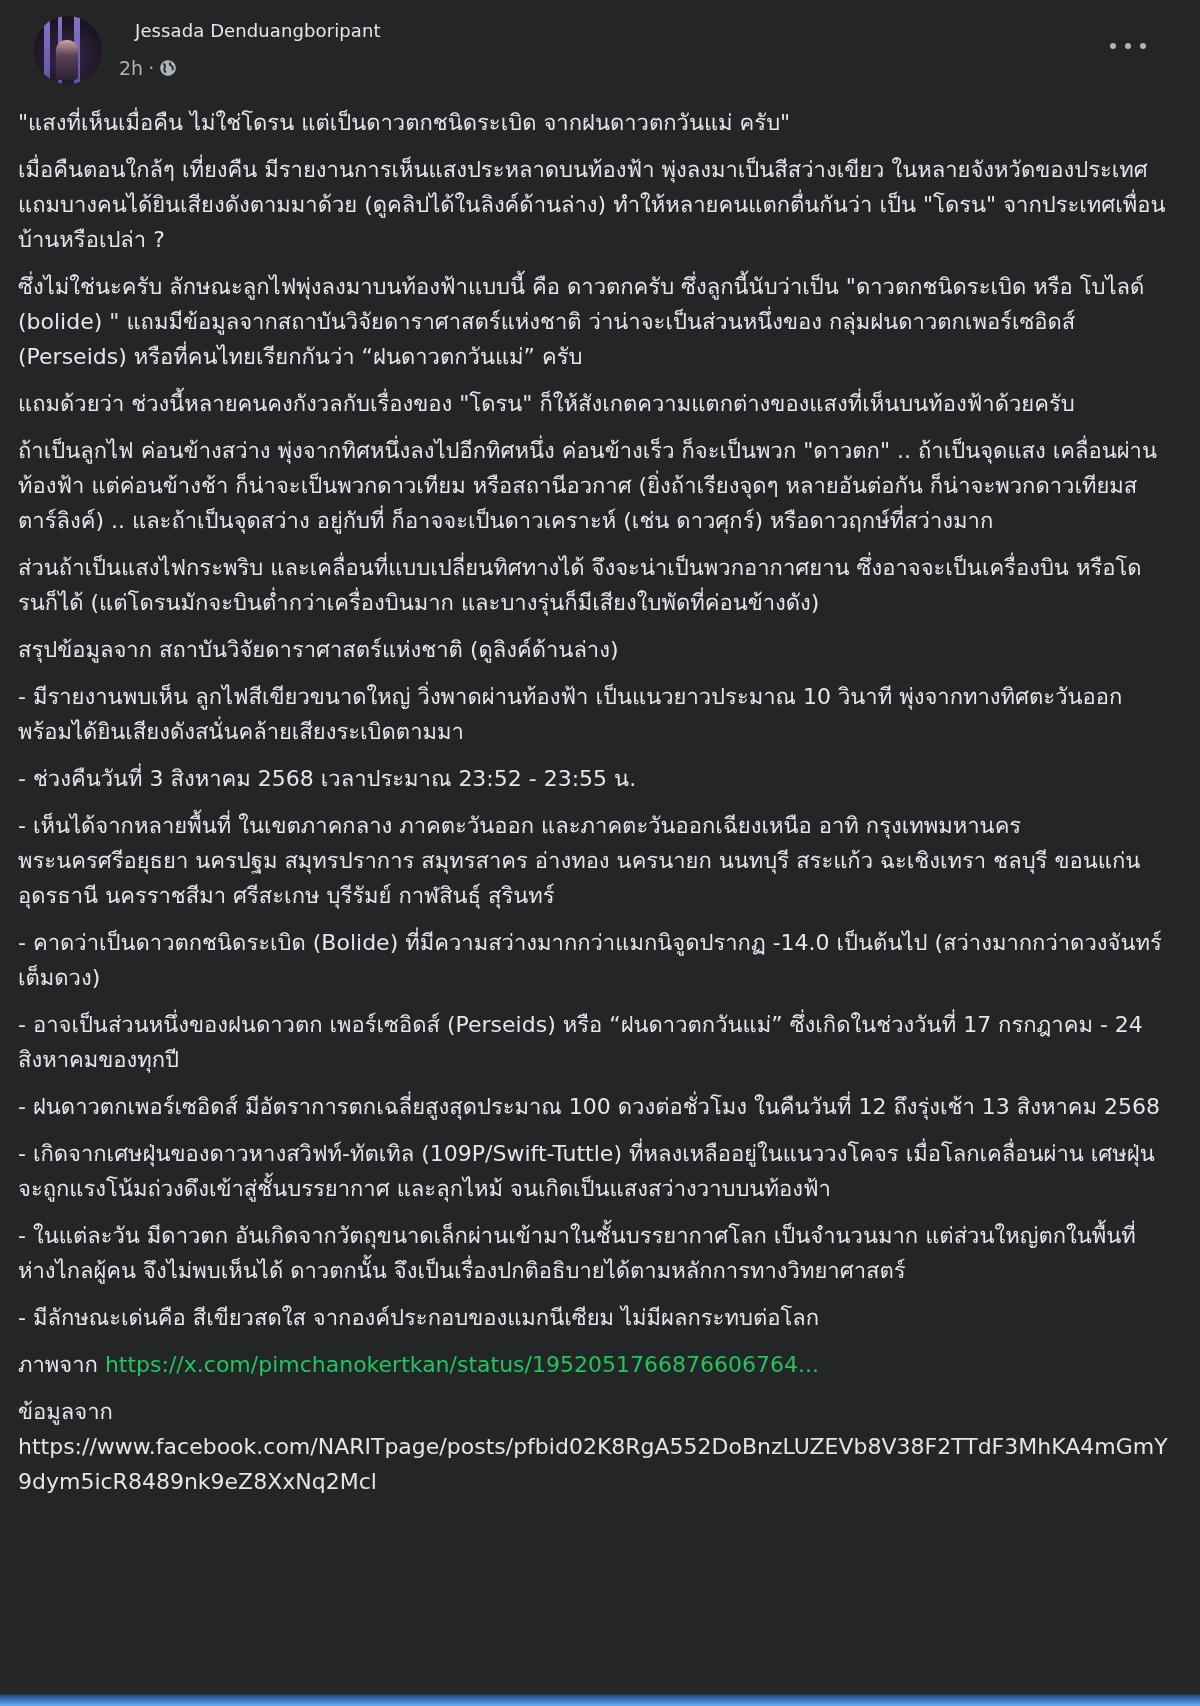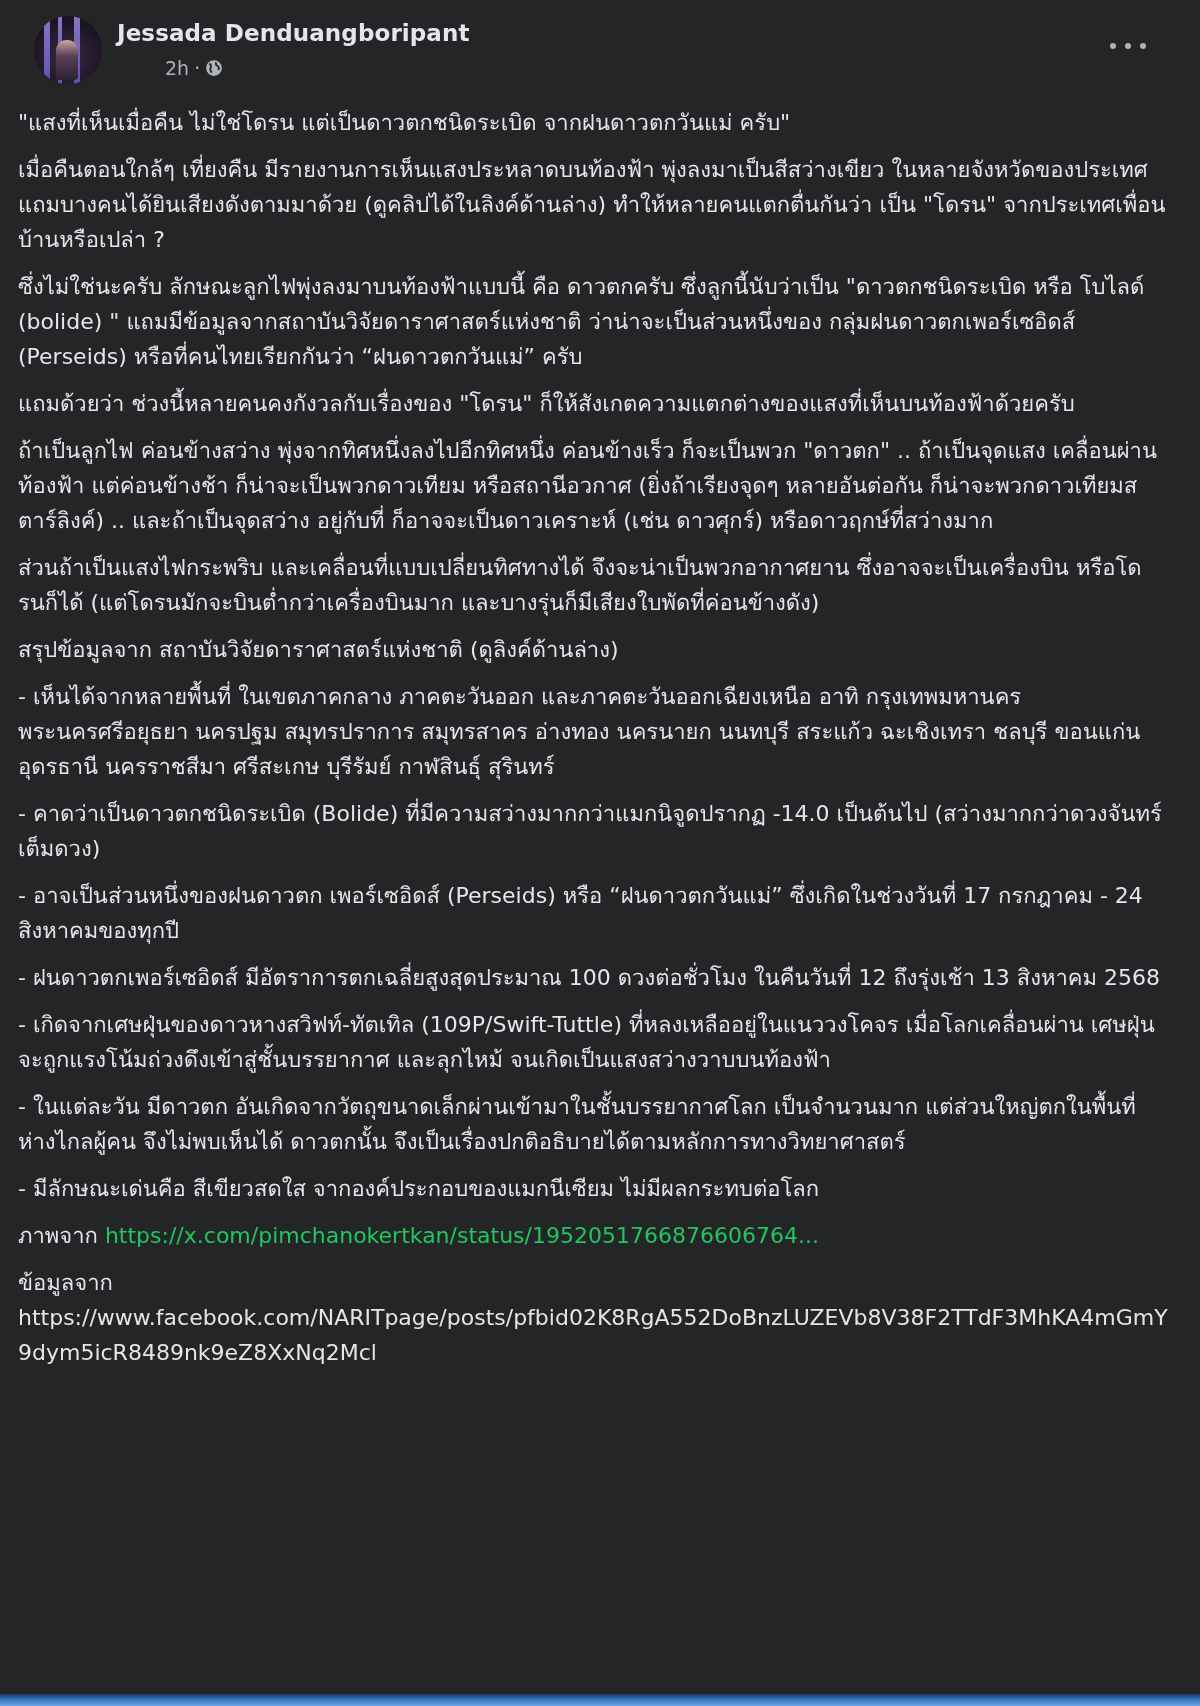--- a/index.html
+++ b/index.html
@@ -45,35 +45,34 @@
     }
     .avatar .figure {
       position: absolute;
       left: 22px; top: 24px;
       width: 22px; height: 40px;
       border-radius: 10px 10px 4px 4px;
       background: linear-gradient(180deg, #c9a7a0 0%, #5a3f55 40%, #2b2233 100%);
     }
     .author {
       position: absolute;
-      left: 99px; top: 20px;
-      font-size: 23px;
-      font-weight: bold;
+      left: 117px; top: 20px;
+      font-size: 18px;
+      font-weight: normal;
       color: #e4e6eb;
       letter-spacing: 0.1px;
     }
     .meta {
       position: absolute;
       left: 101px; top: 57px;
       font-size: 19px;
       color: #b0b3b8;
       display: flex;
       align-items: center;
       gap: 5px;
-      margin-left: 46px;
     }
     .globe {
       width: 18px; height: 18px;
       display: inline-block;
     }
     .more {
       position: absolute;
       right: 36px; top: 36px;
       width: 36px; height: 20px;
       display: flex; align-items: center; justify-content: space-between;
@@ -141,20 +140,22 @@
   </div>
 
   <div class="content">
     <p class="title-line">"แสงที่เห็นเมื่อคืน ไม่ใช่โดรน แต่เป็นดาวตกชนิดระเบิด จากฝนดาวตกวันแม่ ครับ"</p>
     <p>เมื่อคืนตอนใกล้ๆ เที่ยงคืน มีรายงานการเห็นแสงประหลาดบนท้องฟ้า พุ่งลงมาเป็นสีสว่างเขียว ในหลายจังหวัดของประเทศ แถมบางคนได้ยินเสียงดังตามมาด้วย (ดูคลิปได้ในลิงค์ด้านล่าง) ทำให้หลายคนแตกตื่นกันว่า เป็น "โดรน" จากประเทศเพื่อนบ้านหรือเปล่า ?</p>
     <p>ซึ่งไม่ใช่นะครับ ลักษณะลูกไฟพุ่งลงมาบนท้องฟ้าแบบนี้ คือ ดาวตกครับ ซึ่งลูกนี้นับว่าเป็น "ดาวตกชนิดระเบิด หรือ โบไลด์ (bolide) " แถมมีข้อมูลจากสถาบันวิจัยดาราศาสตร์แห่งชาติ ว่าน่าจะเป็นส่วนหนึ่งของ กลุ่มฝนดาวตกเพอร์เซอิดส์ (Perseids) หรือที่คนไทยเรียกกันว่า “ฝนดาวตกวันแม่” ครับ</p>
     <p>แถมด้วยว่า ช่วงนี้หลายคนคงกังวลกับเรื่องของ "โดรน" ก็ให้สังเกตความแตกต่างของแสงที่เห็นบนท้องฟ้าด้วยครับ</p>
     <p>ถ้าเป็นลูกไฟ ค่อนข้างสว่าง พุ่งจากทิศหนึ่งลงไปอีกทิศหนึ่ง ค่อนข้างเร็ว ก็จะเป็นพวก "ดาวตก" .. ถ้าเป็นจุดแสง เคลื่อนผ่านท้องฟ้า แต่ค่อนข้างช้า ก็น่าจะเป็นพวกดาวเทียม หรือสถานีอวกาศ (ยิ่งถ้าเรียงจุดๆ หลายอันต่อกัน ก็น่าจะพวกดาวเทียมสตาร์ลิงค์) .. และถ้าเป็นจุดสว่าง อยู่กับที่ ก็อาจจะเป็นดาวเคราะห์ (เช่น ดาวศุกร์) หรือดาวฤกษ์ที่สว่างมาก</p>
     <p>ส่วนถ้าเป็นแสงไฟกระพริบ และเคลื่อนที่แบบเปลี่ยนทิศทางได้ จึงจะน่าเป็นพวกอากาศยาน ซึ่งอาจจะเป็นเครื่องบิน หรือโดรนก็ได้ (แต่โดรนมักจะบินต่ำกว่าเครื่องบินมาก และบางรุ่นก็มีเสียงใบพัดที่ค่อนข้างดัง)</p>
     <p>สรุปข้อมูลจาก สถาบันวิจัยดาราศาสตร์แห่งชาติ (ดูลิงค์ด้านล่าง)</p>
+    <p>- มีรายงานพบเห็น ลูกไฟสีเขียวขนาดใหญ่ วิ่งพาดผ่านท้องฟ้า เป็นแนวยาวประมาณ 10 วินาที พุ่งจากทางทิศตะวันออก พร้อมได้ยินเสียงดังสนั่นคล้ายเสียงระเบิดตามมา</p>
+    <p>- ช่วงคืนวันที่ 3 สิงหาคม 2568  เวลาประมาณ 23:52 - 23:55 น.</p>
     <p>- เห็นได้จากหลายพื้นที่ ในเขตภาคกลาง ภาคตะวันออก และภาคตะวันออกเฉียงเหนือ อาทิ กรุงเทพมหานคร พระนครศรีอยุธยา นครปฐม สมุทรปราการ สมุทรสาคร อ่างทอง นครนายก นนทบุรี สระแก้ว ฉะเชิงเทรา ชลบุรี ขอนแก่น อุดรธานี นครราชสีมา ศรีสะเกษ บุรีรัมย์ กาฬสินธุ์ สุรินทร์</p>
     <p>-  คาดว่าเป็นดาวตกชนิดระเบิด (Bolide) ที่มีความสว่างมากกว่าแมกนิจูดปรากฏ -14.0 เป็นต้นไป (สว่างมากกว่าดวงจันทร์เต็มดวง)</p>
     <p>- อาจเป็นส่วนหนึ่งของฝนดาวตก เพอร์เซอิดส์ (Perseids) หรือ “ฝนดาวตกวันแม่”  ซึ่งเกิดในช่วงวันที่ 17 กรกฎาคม - 24 สิงหาคมของทุกปี</p>
     <p>- ฝนดาวตกเพอร์เซอิดส์  มีอัตราการตกเฉลี่ยสูงสุดประมาณ 100 ดวงต่อชั่วโมง ในคืนวันที่ 12 ถึงรุ่งเช้า 13 สิงหาคม 2568</p>
     <p>- เกิดจากเศษฝุ่นของดาวหางสวิฟท์-ทัตเทิล (109P/Swift-Tuttle) ที่หลงเหลืออยู่ในแนววงโคจร เมื่อโลกเคลื่อนผ่าน เศษฝุ่นจะถูกแรงโน้มถ่วงดึงเข้าสู่ชั้นบรรยากาศ และลุกไหม้ จนเกิดเป็นแสงสว่างวาบบนท้องฟ้า</p>
     <p>- ในแต่ละวัน มีดาวตก อันเกิดจากวัตถุขนาดเล็กผ่านเข้ามาในชั้นบรรยากาศโลก เป็นจำนวนมาก แต่ส่วนใหญ่ตกในพื้นที่ห่างไกลผู้คน จึงไม่พบเห็นได้ ดาวตกนั้น จึงเป็นเรื่องปกติอธิบายได้ตามหลักการทางวิทยาศาสตร์</p>
     <p>- มีลักษณะเด่นคือ สีเขียวสดใส จากองค์ประกอบของแมกนีเซียม ไม่มีผลกระทบต่อโลก</p>
     <p>
       <span>ภาพจาก</span>
       <a class="link">https://x.com/pimchanokertkan/status/195205176687660676​4...</a>

